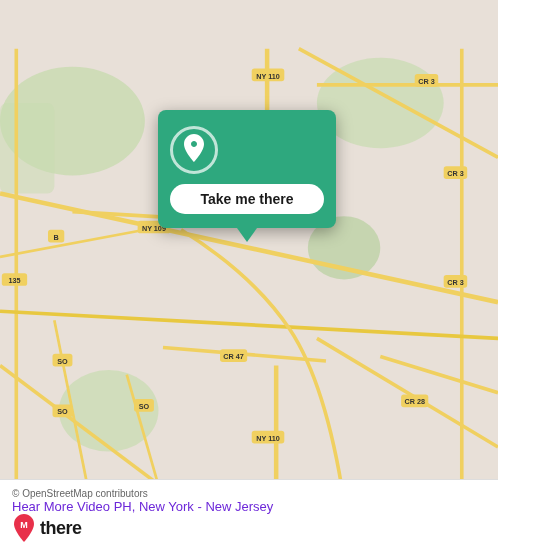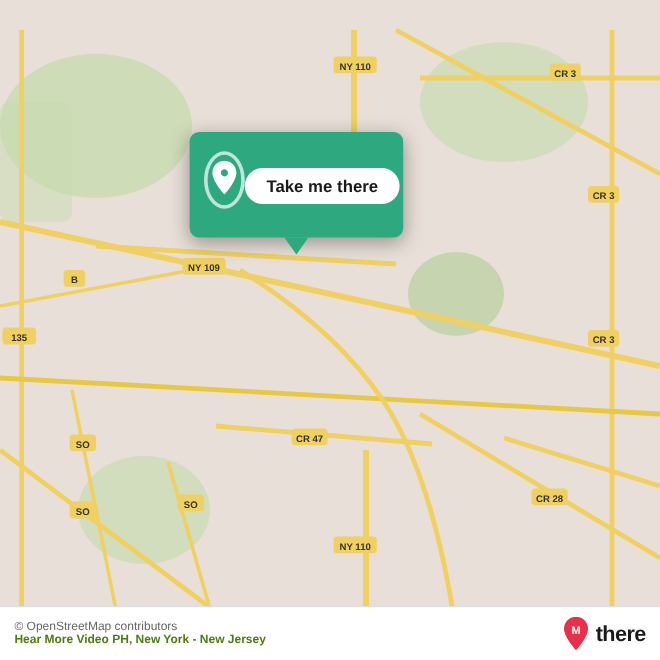--- a/index.html
+++ b/index.html
@@ -1,19 +1,19 @@
 <!DOCTYPE html>
 <html><head>
   <meta charset="utf-8">
   <style>
     * { margin: 0; padding: 0; box-sizing: border-box; }
     body { width: 550px; height: 550px; overflow: hidden; font-family: Arial, sans-serif; position: relative; }
 
     #map-container {
-      width: 550px;
+      width: 498px;
       height: 550px;
       position: relative;
       overflow: hidden;
       background-color: #e8e0d8;
     }
 
     
     #map-bg {
       width: 100%;
       height: 100%;
@@ -23,22 +23,21 @@
 
     
     #popup-card {
       position: absolute;
       top: 110px;
       left: 158px;
       width: 178px;
       background: #2ea87e;
       border-radius: 8px;
       display: flex;
-      flex-direction: row;
-      align-items: center;
+      flex-direction: column;
       padding: 16px 12px 14px 12px;
       box-shadow: 0 4px 16px rgba(0,0,0,0.35);
       z-index: 10;
     }
 
     #popup-card::after {
       content: '';
       position: absolute;
       bottom: -14px;
       left: 50%;
@@ -72,41 +71,42 @@
     }
 
     
     #bottom-bar {
       position: absolute;
       bottom: 0;
       left: 0;
       width: 100%;
       background: white;
       display: flex;
-      align-items: center;
+      align-items: flex-start;
       justify-content: space-between;
       padding: 8px 12px;
       z-index: 20;
       border-top: 1px solid #ddd;
+      flex-direction: column;
     }
 
     #bottom-left {
       display: flex;
       flex-direction: column;
     }
 
     #osm-credit {
       font-size: 10px;
       color: #666;
     }
 
     #location-name {
-      font-size: 10px;
-      font-weight: 700;
-      color: #4d7c0f;
+      font-size: 13px;
+      font-weight: 400;
+      color: #6d28d9;
     }
 
     #moovit-logo {
       display: flex;
       align-items: center;
       gap: 4px;
     }
 
     #moovit-icon {
       width: 24px;

